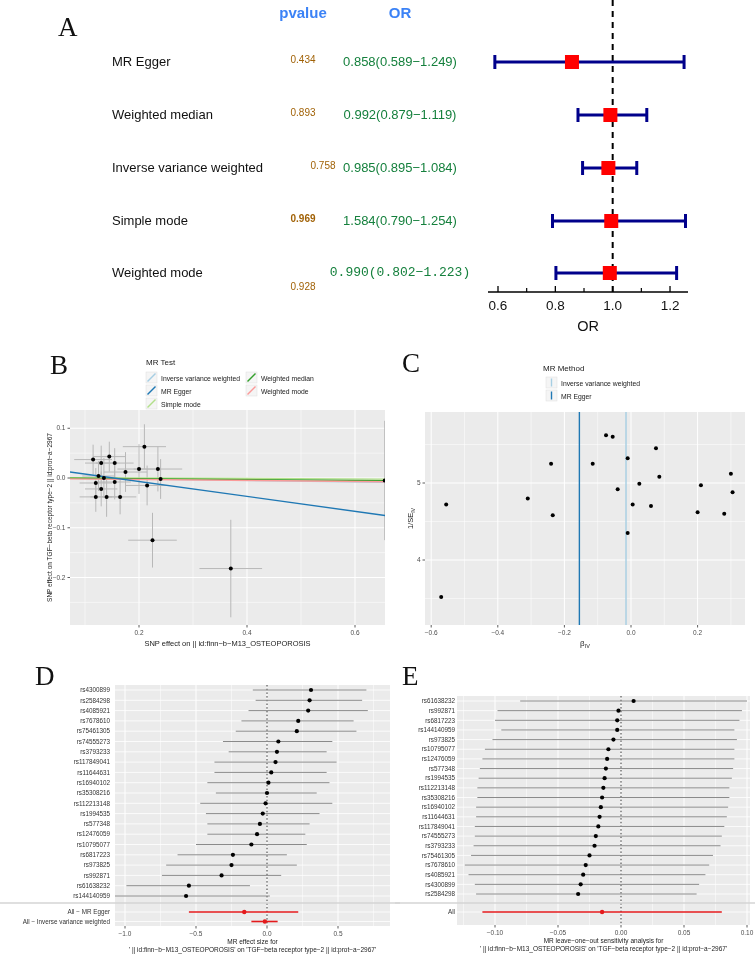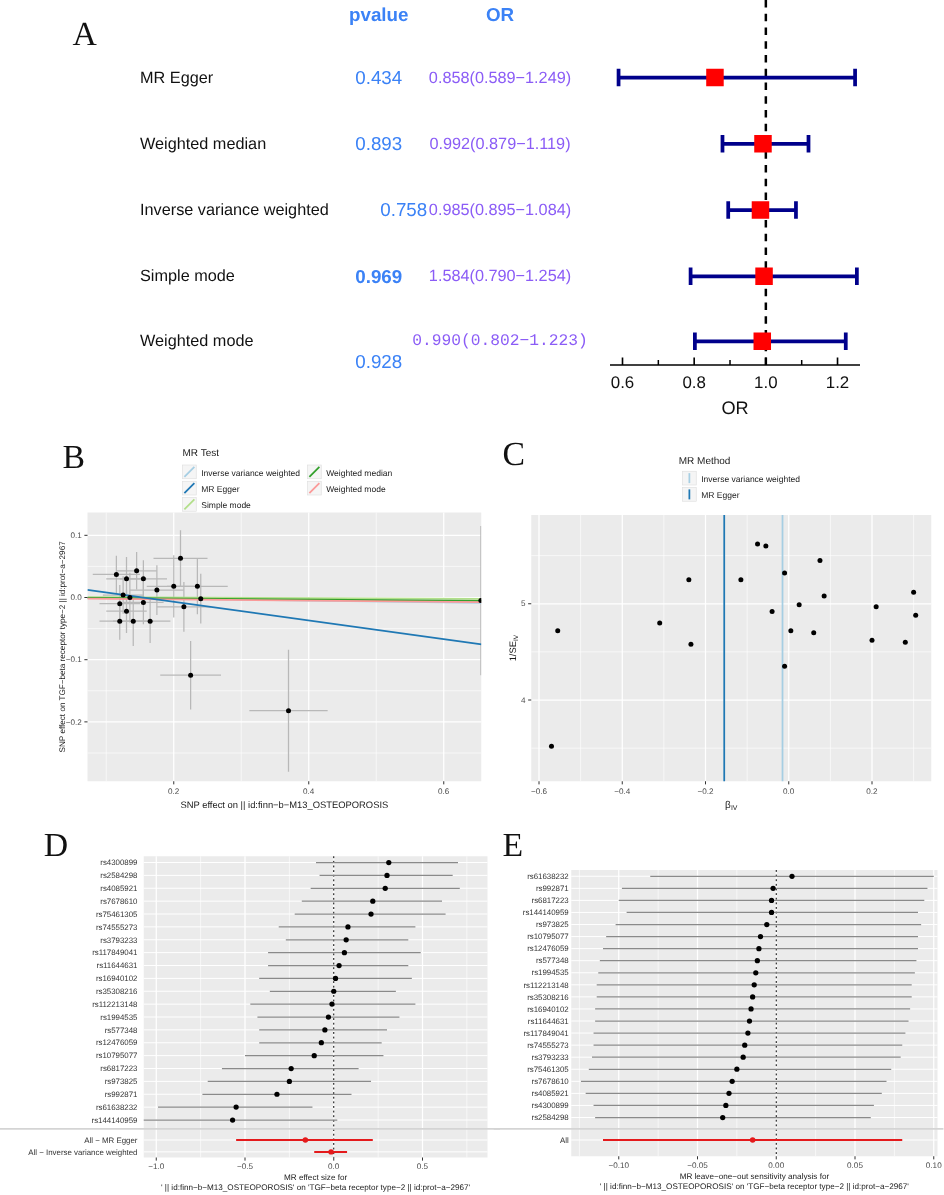--- a/index.html
+++ b/index.html
@@ -1,22 +1,22 @@
 <!DOCTYPE html>
 <html><head>
 <meta charset="utf-8">
 <style>
   html,body{margin:0;padding:0;background:#fff;}
   body{width:755px;height:956px;position:relative;font-family:"Liberation Sans",sans-serif;}
   .fig{position:absolute;left:0;top:0;width:755px;height:956px;background:#fff;overflow:hidden;}
   .pletter{position:absolute;font-family:"Liberation Serif",serif;font-size:27px;color:#111;line-height:1;}
   .hdr{position:absolute;top:4px;transform:translateX(-50%);font-weight:bold;font-size:15px;color:#3b82f6;white-space:nowrap;}
   .a-method{position:absolute;left:112px;font-size:13px;color:#111;white-space:nowrap;}
-  .a-pv{position:absolute;left:303px;transform:translateX(-50%);font-size:15px;color:#3b82f6;}
-  .a-or{position:absolute;left:400px;transform:translateX(-50%);font-size:13px;color:#8b5cf6;white-space:nowrap;}
+  .a-pv{position:absolute;left:303px;transform:translateX(-50%);font-size:10px;color:#a16207;}
+  .a-or{position:absolute;left:400px;transform:translateX(-50%);font-size:13px;color:#15803d;white-space:nowrap;}
   svg.panel{position:absolute;overflow:visible;}
   #svgA{left:480px;top:0;}
   #svgB{left:0;top:345px;}
   #svgC{left:400px;top:345px;}
   #svgD{left:0;top:660px;}
   #svgE{left:395px;top:660px;}
 </style>
 </head>
 <body>
 

